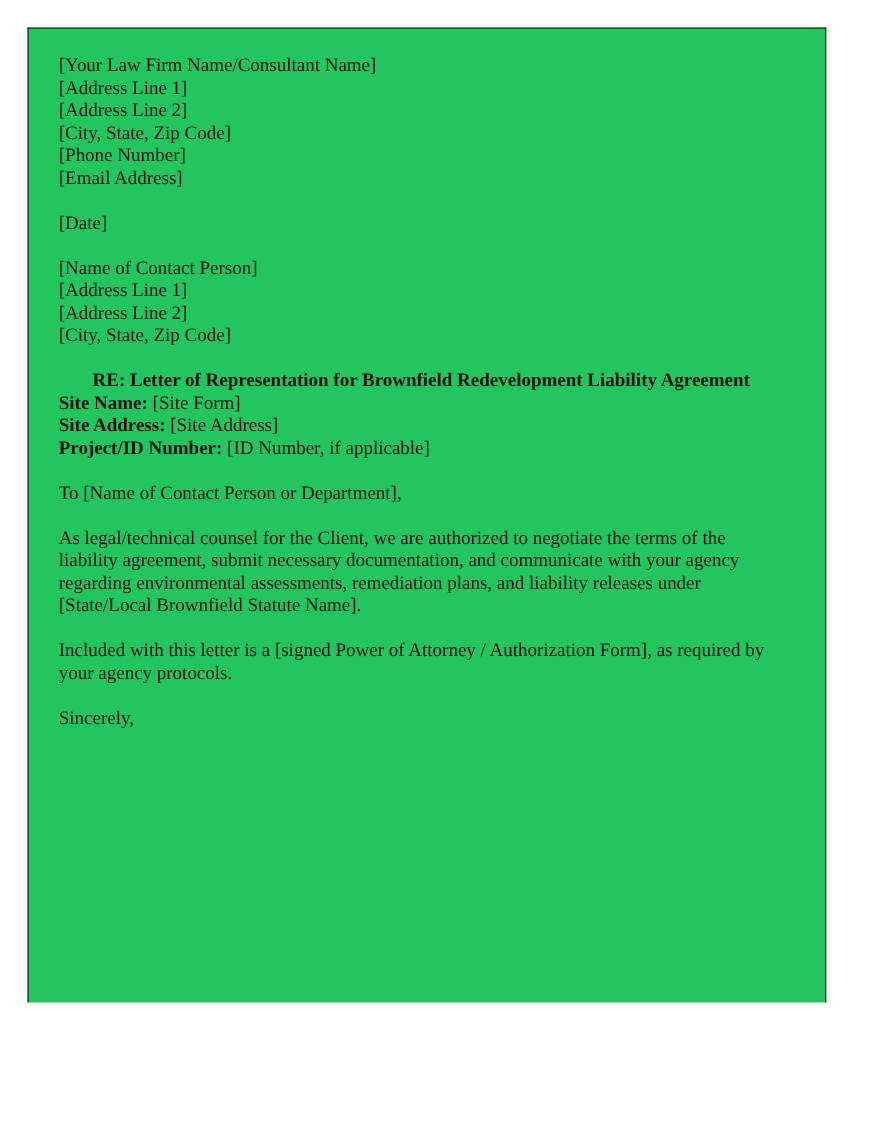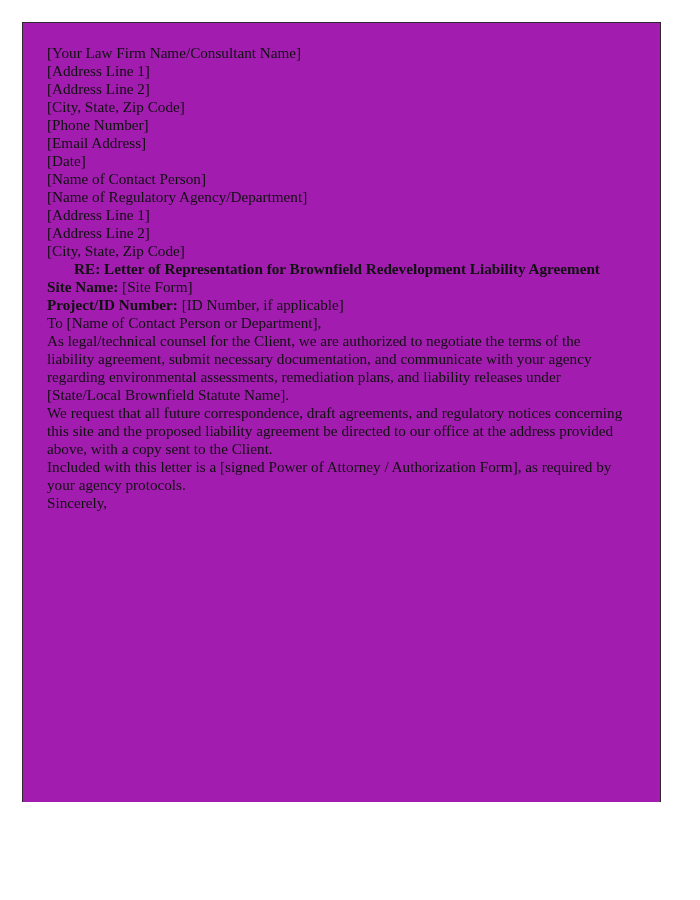--- a/index.html
+++ b/index.html
@@ -16,21 +16,21 @@
   }
 
   
   #page-sheet {
     position: absolute;
     left: 22px;
     top: 22px;
     width: 639px;          
     height: 780px;         
     box-sizing: border-box;
-    background: #a21caf;
+    background: #22c55e;
     border-left: 1.4px solid #2b2b2b;
     border-top: 1.4px solid #2b2b2b;
     border-right: 1.4px solid #2b2b2b;
     border-bottom: none;
     overflow: hidden;
   }
 
   #letter-body {
     position: absolute;
     left: 24px;
@@ -38,20 +38,21 @@
     width: 580px;
     font-size: 15.2px;
     line-height: 18px;
     color: #101010;
   }
 
   .block {
     margin: 0;
   }
   .block + .block {
+    margin-top: 18px;      
   }
   .line {
     white-space: pre-wrap;
   }
   .para {
     text-align: left;
   }
   .bold {
     font-weight: bold;
   }
@@ -74,38 +75,37 @@
       <div class="line">[Phone Number]</div>
       <div class="line">[Email Address]</div>
     </div>
 
     <div class="block">
       <div class="line">[Date]</div>
     </div>
 
     <div class="block">
       <div class="line">[Name of Contact Person]</div>
-      <div class="line">[Name of Regulatory Agency/Department]</div>
       <div class="line">[Address Line 1]</div>
       <div class="line">[Address Line 2]</div>
       <div class="line">[City, State, Zip Code]</div>
     </div>
 
     <div class="block">
       <div class="line re-heading">RE: Letter of Representation for Brownfield Redevelopment Liability Agreement</div>
       <div class="line"><span class="bold">Site Name:</span> <span>[Site Form]</span></div>
+      <div class="line"><span class="bold">Site Address:</span> <span>[Site Address]</span></div>
       <div class="line"><span class="bold">Project/ID Number:</span> <span>[ID Number, if applicable]</span></div>
     </div>
 
     <div class="block">
       <div class="line">To [Name of Contact Person or Department],</div>
     </div>
 
     <div class="block para">As legal/technical counsel for the Client, we are authorized to negotiate the terms of the liability agreement, submit necessary documentation, and communicate with your agency regarding environmental assessments, remediation plans, and liability releases under [State/Local Brownfield Statute Name].</div>
-    <div class="block para">We request that all future correspondence, draft agreements, and regulatory notices concerning this site and the proposed liability agreement be directed to our office at the address provided above, with a copy sent to the Client.</div>
     <div class="block para">Included with this letter is a [signed Power of Attorney / Authorization Form], as required by your agency protocols.</div>
 
     <div class="block">
       <div class="line">Sincerely,</div>
     </div>
 
   </div>
 </div>
 
 </body></html>

